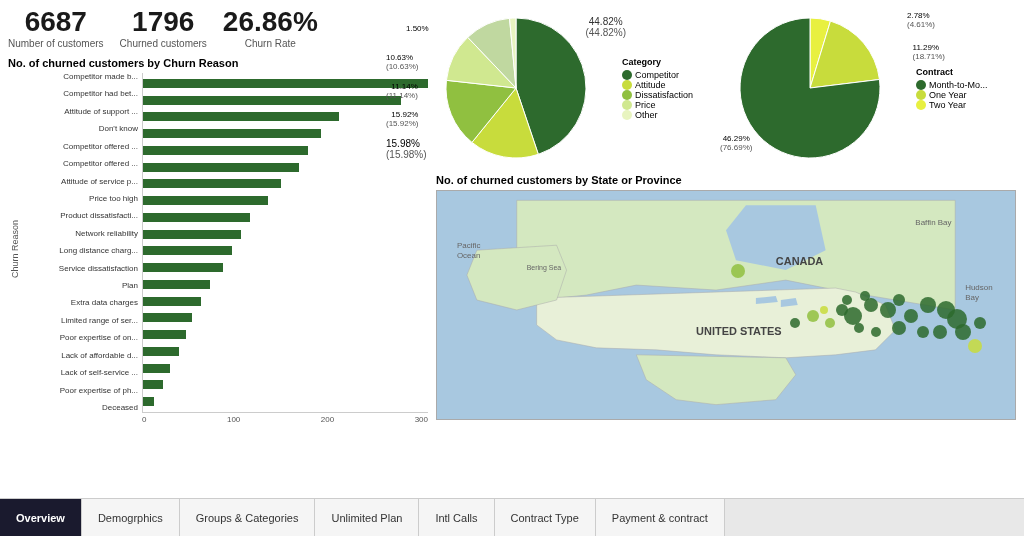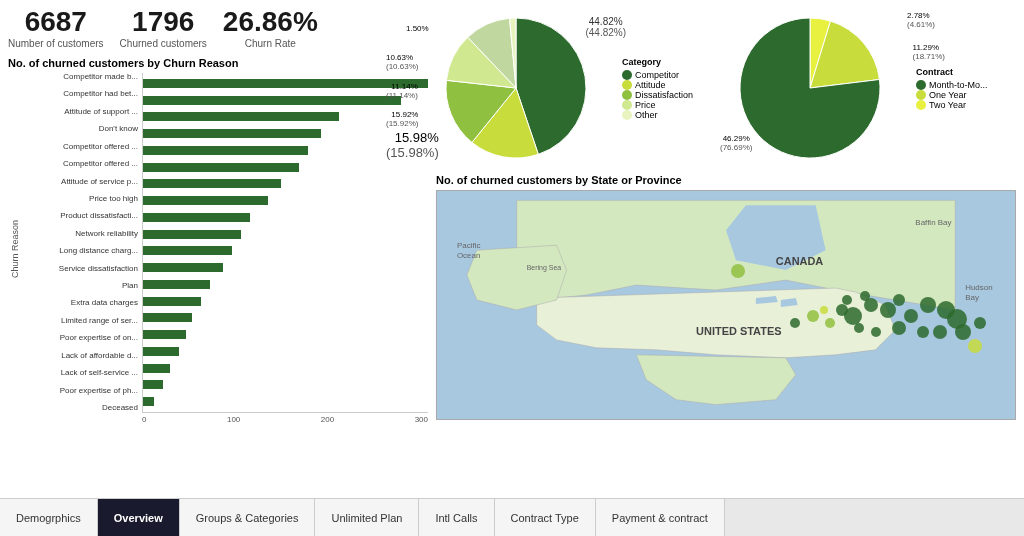--- a/index.html
+++ b/index.html
@@ -206,21 +206,21 @@
                 <div style="color:#555">(10.63%)</div>
               </div>
               <div style="position:absolute;top:46%;left:-50px;font-size:8px;text-align:right;">
                 <div>11.14%</div>
                 <div style="color:#555">(11.14%)</div>
               </div>
               <div style="position:absolute;top:64%;left:-50px;font-size:8px;text-align:right;">
                 <div>15.92%</div>
                 <div style="color:#555">(15.92%)</div>
               </div>
-              <div style="position:absolute;bottom:5%;left:-50px;font-size:13px;text-align:right;">
+              <div style="position:absolute;bottom:5%;left:-50px;font-size:10px;">
                 <div>15.98%</div>
                 <div style="color:#555">(15.98%)</div>
               </div>
             </div>
 
             <div style="margin-left:20px;">
               <div style="font-size:9px;font-weight:bold;margin-bottom:3px;">Category</div>
               <div class="legend" id="pie1-legend">
                   <div class="legend-item">
                     <div class="legend-dot" style="background:#2d6a2d;"></div>
@@ -347,21 +347,21 @@
               <div class="map-dot" style="left: 74%; top: 46%; width: 10px; height: 10px; background: rgb(45, 106, 45); transform: translate(-50%, -50%);"></div>
               <div class="map-dot" style="left: 71%; top: 48%; width: 10px; height: 10px; background: rgb(45, 106, 45); transform: translate(-50%, -50%);"></div>
               <div class="map-dot" style="left: 67%; top: 52%; width: 8px; height: 8px; background: rgb(200, 220, 60); transform: translate(-50%, -50%);"></div>
             </div>
         </div>
       </div>
     </div>
   </div>
 
   <div class="tab-bar" id="tab-bar">
+      <div class="tab active">Overview</div>
       <div class="tab">Demogr­phics</div>
-      <div class="tab active">Overview</div>
       <div class="tab">Groups &amp; Categories</div>
       <div class="tab">Unlimited Plan</div>
       <div class="tab">Intl Calls</div>
       <div class="tab">Contract Type</div>
       <div class="tab">Payment &amp; contract</div>
     </div>
 </div>
 
 </body></html>

